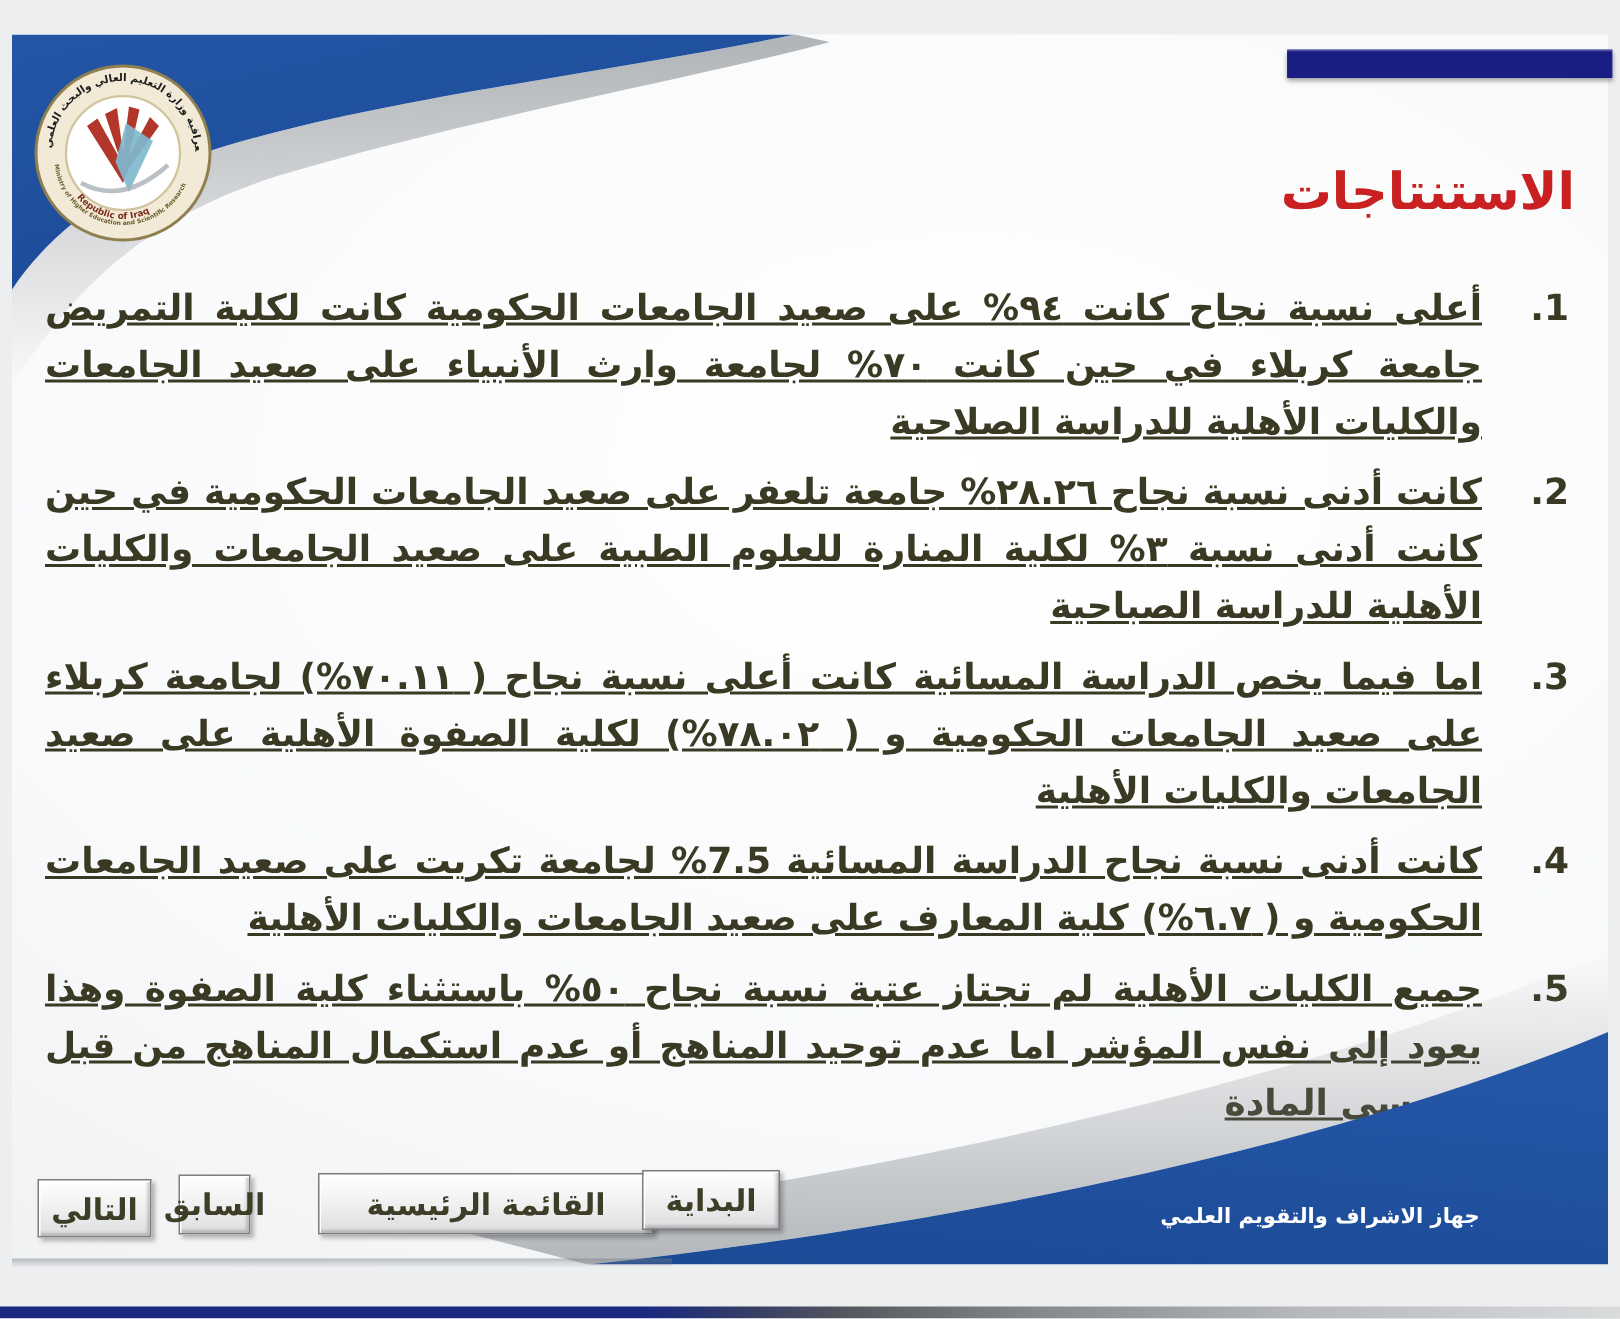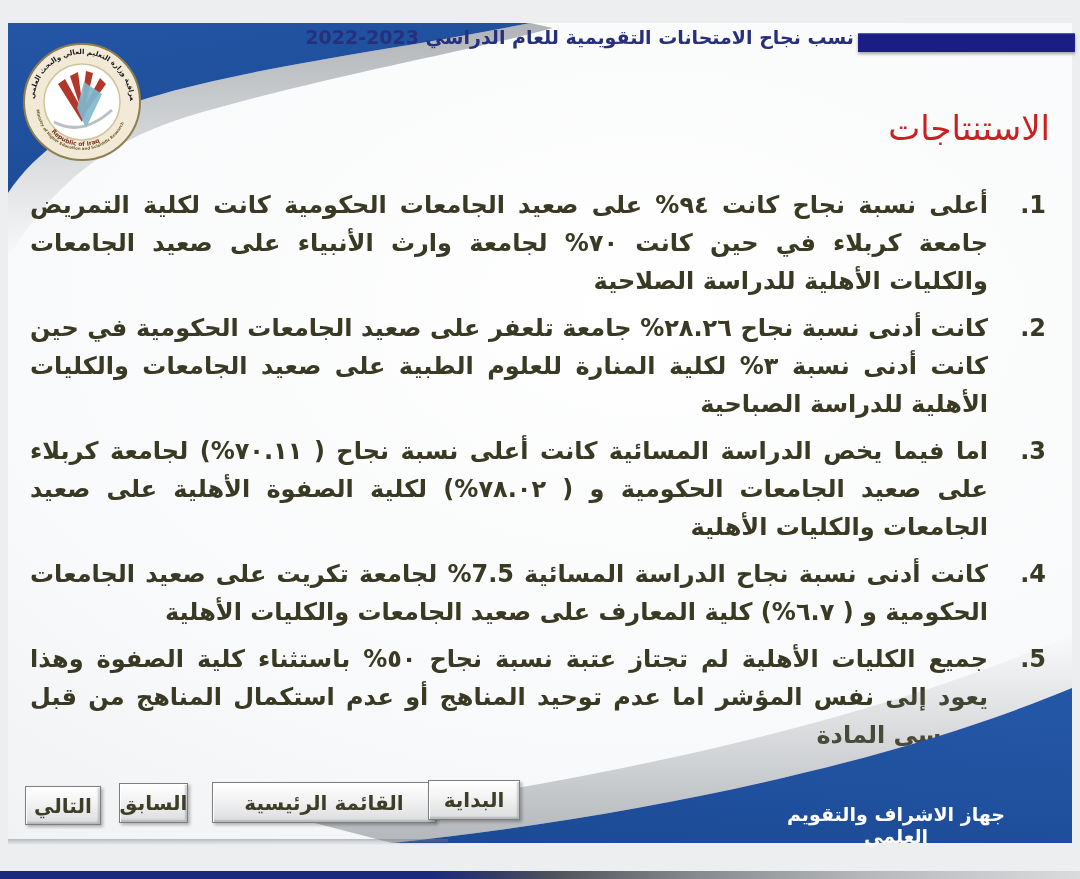--- a/index.html
+++ b/index.html
@@ -29,46 +29,46 @@
     box-shadow:0 2px 3px rgba(0,0,0,.35), inset 0 1px 1px rgba(255,255,255,.3);
   }
   .slide-title{
     position:absolute;right:226px;top:26px;
     direction:rtl;white-space:nowrap;
     font-size:19px;font-weight:bold;color:#27307c;
   }
   .section-heading{
     position:absolute;right:30px;top:108px;
     direction:rtl;
-    font-size:34px;font-weight:normal;color:#c92121;margin-left:34px;
+    font-size:34px;font-weight:bold;color:#c92121;margin-left:34px;
   }
   
   .conclusions{
     position:absolute;left:30px;top:186px;width:1016px;
     direction:rtl;
   }
   .c-item{
     display:flex;flex-direction:row;
     margin-bottom:9px;
   }
   .c-marker{
     flex:0 0 58px;width:58px;
     text-align:right;padding-left:6px;box-sizing:border-box;
     font-size:24px;font-weight:bold;color:#3a3a24;line-height:38px;
   }
   .c-text{
     flex:1;
     font-size:24px;font-weight:bold;color:#3a3a24;line-height:38px;
-    text-align:justify;text-align-last:right;
+    text-align:justify;text-align-last:right;text-decoration:underline;
   }
   
   .footer-org{
-    position:absolute;right:54px;top:803px;width:260px;
+    position:absolute;right:70px;top:803px;width:260px;
     direction:rtl;text-align:center;
-    font-size:19px;font-weight:bold;color:#ffffff;
+    font-size:14px;font-weight:bold;color:#ffffff;
   }
   .edge-shadow{
     position:absolute;left:8px;top:839px;width:440px;height:6px;
     background:linear-gradient(to bottom, rgba(120,125,130,.5), rgba(120,125,130,0));
   }
   .bottom-bar{
     position:absolute;left:0;top:871px;width:1080px;height:8px;
     background:linear-gradient(to right,
       #1b2a80 0%, #1b2a80 40%, #343c66 46%, #53565c 52%,
       #85888c 64%, #b5b7ba 80%, #d9dbdd 100%);
@@ -77,21 +77,21 @@
   .nav-btn{
     position:absolute;display:flex;align-items:center;justify-content:center;
     direction:rtl;
     background:linear-gradient(180deg,#ffffff 0%,#f2f2f2 45%,#dcdddf 100%);
     border:1px solid #7e7e7e;box-sizing:border-box;
     box-shadow:inset 1px 1px 0 #ffffff, inset -2px -2px 2px rgba(0,0,0,.18), 2px 2px 3px rgba(0,0,0,.28);
     font-size:20px;font-weight:bold;color:#3e3e28;
     cursor:pointer;
   }
   .btn-next{left:25px;top:786px;width:76px;height:39px;text-align:center;}
-  .btn-prev{left:119px;top:783px;width:69px;height:40px;}
+  .btn-prev{left:119px;top:783px;width:48px;height:40px;}
   .btn-menu{left:212px;top:782px;width:224px;height:41px;}
   .btn-home{left:428px;top:780px;width:92px;height:40px;text-align:center;}
 </style>
 </head>
 <body>
 
 <div class="canvas">
 
   <div class="slide"></div>
 
@@ -126,21 +126,20 @@
     <path d="M34 82 Q 62 97 92 70" stroke="#a8b2b8" stroke-width="3" fill="none" opacity="0.8"></path>
     <text font-size="6" font-weight="bold" fill="#7a2e1e">
       <textPath href="#arcBot1" startOffset="22%">Republic of Iraq</textPath>
     </text>
     <text font-size="4" font-weight="bold" fill="#6b5a2a">
       <textPath href="#arcBot2" startOffset="4%">Ministry of Higher Education and Scientific Research</textPath>
     </text>
   </svg>
 
   <div class="top-navy-bar"></div>
-  <div class="slide-title">نسب نجاح الامتحانات التقويمية للعام الدراسي 2023-2022</div>
 
   <div class="section-heading">الاستنتاجات</div>
 
   <div class="conclusions">
     <div class="c-item">
       <div class="c-marker">1.</div>
       <div class="c-text">أعلى نسبة نجاح كانت ٩٤% على صعيد الجامعات الحكومية كانت لكلية التمريض جامعة كربلاء في حين كانت ٧٠% لجامعة وارث الأنبياء على صعيد الجامعات والكليات الأهلية للدراسة الصلاحية</div>
     </div>
     <div class="c-item">
       <div class="c-marker">2.</div>

